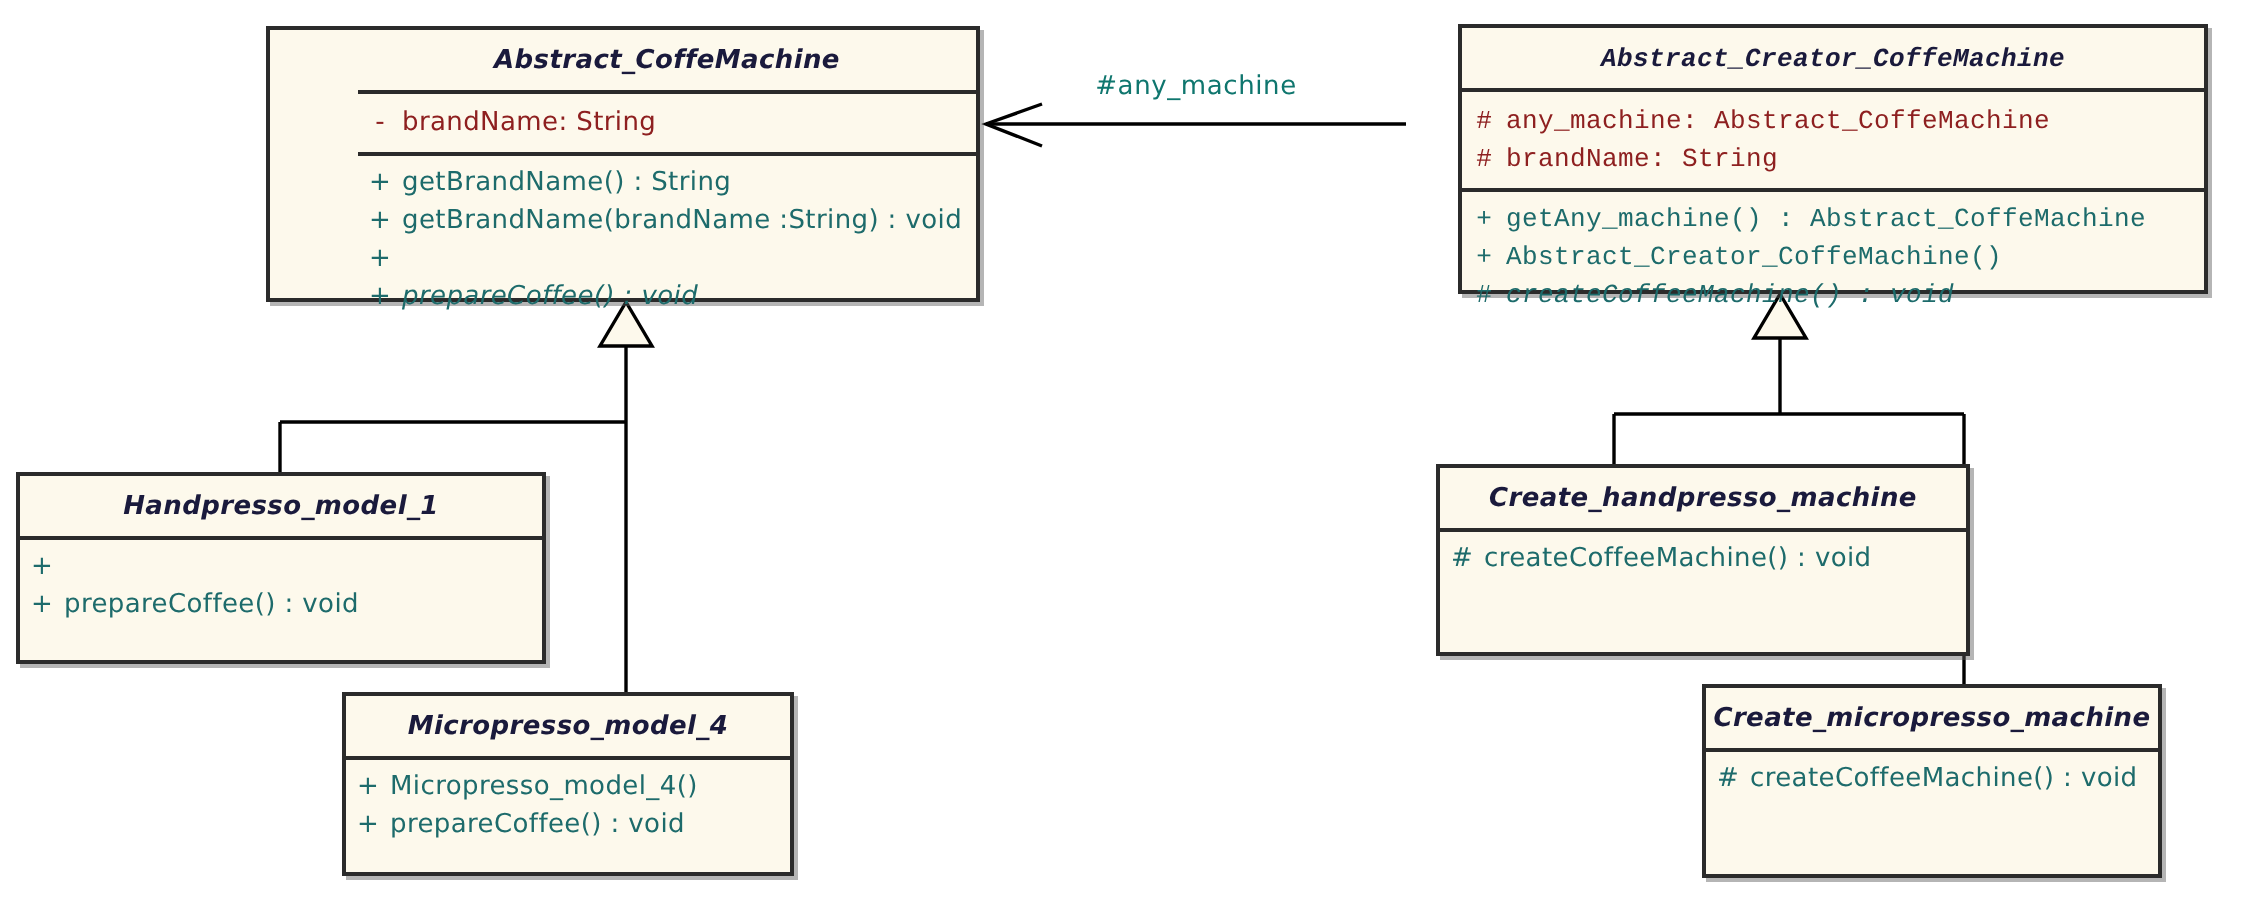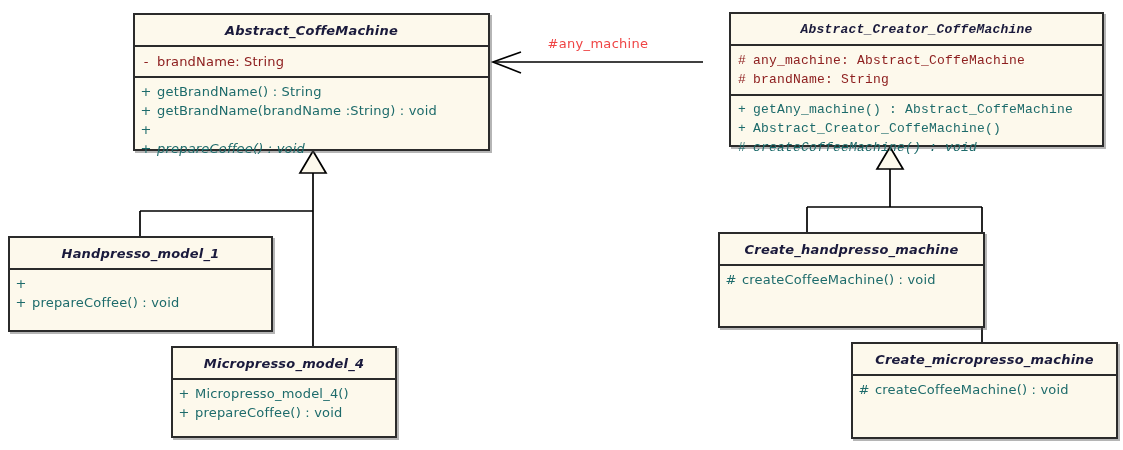--- a/index.html
+++ b/index.html
@@ -35,21 +35,21 @@
   .methods{flex:1 1 auto;padding:4px 0 0 0;color:#1d6b6b;}
   .row{
     display:flex;align-items:baseline;
     font-size:13px;line-height:19px;white-space:nowrap;
   }
   .row .vis{flex:0 0 22px;text-align:center;}
   .row .txt{letter-spacing:0.2px;}
   .row.it .txt{font-style:italic;}
   .assoc-label{
     position:absolute;left:533px;top:36px;width:130px;
-    font-size:13px;color:#ef4444;text-align:center;
+    font-size:13px;color:#0f766e;text-align:center;
     letter-spacing:0.3px;
   }
 </style>
 </head>
 <body>
 
 <div class="canvas">
 
   <svg class="connectors" viewBox="0 0 1123 450" xmlns="http://www.w3.org/2000/svg">
 
@@ -69,21 +69,21 @@
       <path d="M890,169 V207"></path>
       <path d="M807,207 H982"></path>
       <path d="M807,207 V232"></path>
       <path d="M982,207 V342"></path>
     </g>
     <polygon points="890,147 877,169 903,169" fill="#fdf9ec" stroke="#000000" stroke-width="1.7"></polygon>
   </svg>
 
   <div class="assoc-label">#any_machine</div>
 
-  <div class="class-box" style="left:133px;top:13px;width:357px;height:138px;">
+  <div class="class-box" style="left:133px;top:13px;width:357px;height:138px;padding-left:44px;">
     <div class="class-title abstract">Abstract_CoffeMachine</div>
     <div class="compartment attrs">
         <div class="row">
           <span class="vis">-</span>
           <span class="txt">brandName: String</span>
         </div>
       </div>
     <div class="compartment methods">
         <div class="row">
           <span class="vis">+</span>
@@ -161,21 +161,21 @@
   <div class="class-box" style="left:670px;top:232px;width:267px;height:96px;margin-left:48px;">
     <div class="class-title">Create_handpresso_machine</div>
     <div class="compartment methods">
         <div class="row">
           <span class="vis">#</span>
           <span class="txt">createCoffeeMachine() : void</span>
         </div>
       </div>
   </div>
 
-  <div class="class-box" style="left:851px;top:342px;width:267px;height:97px;">
+  <div class="class-box" style="left:851px;top:342px;width:230px;height:97px;">
     <div class="class-title">Create_micropresso_machine</div>
     <div class="compartment methods">
         <div class="row">
           <span class="vis">#</span>
           <span class="txt">createCoffeeMachine() : void</span>
         </div>
       </div>
   </div>
 
 </div>

